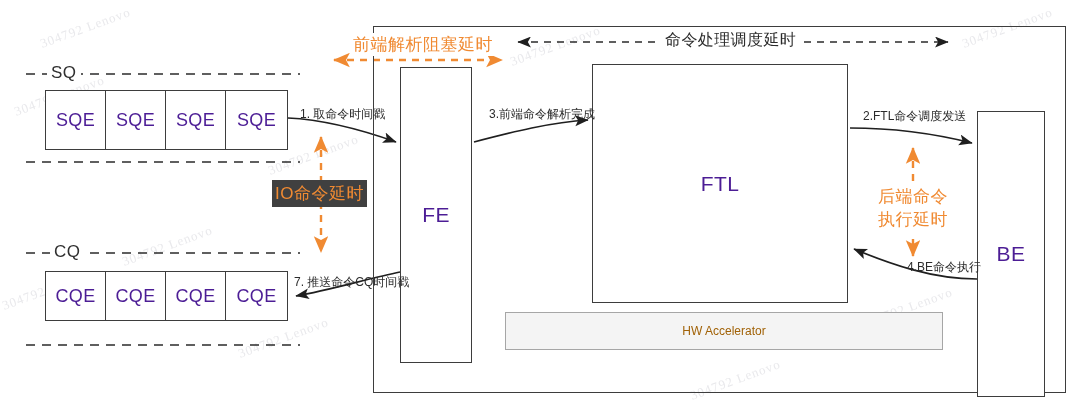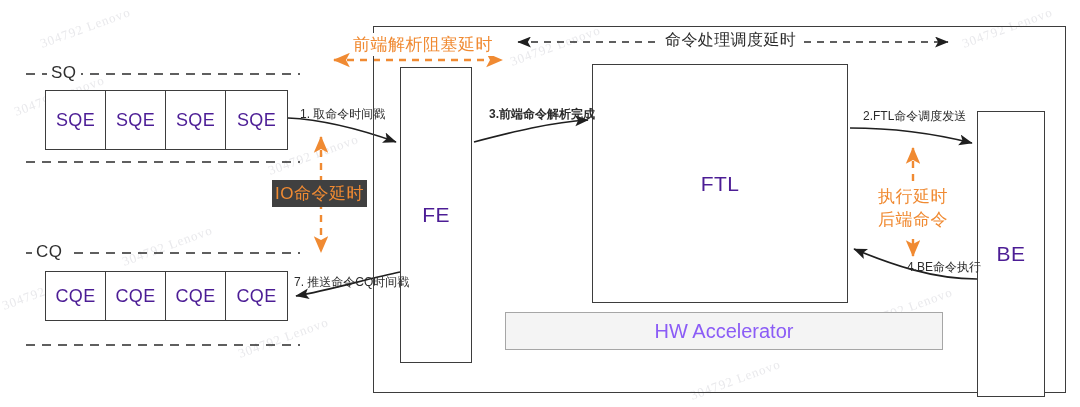--- a/index.html
+++ b/index.html
@@ -58,22 +58,22 @@
     background: transparent;
   }
   .hwacc {
     position: absolute;
     box-sizing: border-box;
     border: 1.6px solid #a6a6a6;
     background: #f4f4f4;
     display: flex;
     align-items: center;
     justify-content: center;
-    font-size: 20px;
-    color: #8b5cf6;
+    font-size: 12px;
+    color: #a16207;
   }
   .lbl {
     position: absolute;
     white-space: nowrap;
     user-select: none;
   }
   .lbl-queue {
     font-size: 17px;
     color: #2f2f2f;
     letter-spacing: 0.5px;
@@ -168,49 +168,49 @@
 
   <div class="outer-container" style="left:373px; top:26px; width:693px; height:367px;"></div>
 
   <div class="lbl lbl-queue" style="left:47px; top:63px; background:#ffffff; padding:0 4px;">SQ</div>
 
   <div class="box qcell" style="left:45px;  top:90px; width:61px; height:60px;">SQE</div>
   <div class="box qcell" style="left:105px; top:90px; width:61px; height:60px;">SQE</div>
   <div class="box qcell" style="left:165px; top:90px; width:61px; height:60px;">SQE</div>
   <div class="box qcell" style="left:225px; top:90px; width:63px; height:60px;">SQE</div>
 
-  <div class="lbl lbl-queue" style="left:32px; top:242px; background:#ffffff; padding:0 4px;">CQ</div>
+  <div class="lbl lbl-queue" style="left:50px; top:242px; background:#ffffff; padding:0 4px;">CQ</div>
 
   <div class="box qcell" style="left:45px;  top:271px; width:61px; height:50px;">CQE</div>
   <div class="box qcell" style="left:105px; top:271px; width:61px; height:50px;">CQE</div>
   <div class="box qcell" style="left:165px; top:271px; width:61px; height:50px;">CQE</div>
   <div class="box qcell" style="left:225px; top:271px; width:63px; height:50px;">CQE</div>
 
   <div class="box bigbox" style="left:400px; top:67px; width:72px; height:296px;">FE</div>
 
   <div class="box bigbox" style="left:592px; top:64px; width:256px; height:239px;">FTL</div>
 
   <div class="box bigbox" style="left:977px; top:67px; width:68px; height:286px;margin-top:44px;">BE</div>
 
   <div class="hwacc" style="left:505px; top:312px; width:438px; height:38px;">HW Accelerator</div>
 
   <div class="lbl lbl-step" style="left:300px; top:106px;">1. 取命令时间戳</div>
 
   <div class="lbl lbl-step" style="left:294px; top:274px;">7. 推送命令CQ时间戳</div>
 
-  <div class="lbl lbl-step" style="left:489px; top:106px;font-weight:bold;">3.前端命令解析完成</div>
+  <div class="lbl lbl-step" style="left:489px; top:106px;">3.前端命令解析完成</div>
 
   <div class="lbl lbl-step" style="left:863px; top:108px;">2.FTL命令调度发送</div>
 
   <div class="lbl lbl-step" style="left:907px; top:259px;">4.BE命令执行</div>
 
   <div class="lbl lbl-orange" style="left:350px; top:33px; background:#ffffff; padding:0 3px;">前端解析阻塞延时</div>
 
   <div class="lbl lbl-black-dash" style="left:661px; top:30px; background:#ffffff; padding:0 4px;">命令处理调度延时</div>
 
   <div class="lbl lbl-orange" style="left:272px; top:180px; background:#404040; padding:2px 3px;">IO命令延时</div>
 
   <div class="lbl lbl-orange-2" style="left:872px; top:183px; width:82px; background:#ffffff; padding:2px 0;">
+    <div>后端命令</div>
     <div>执行延时</div>
-    <div>后端命令</div>
   </div>
 
 </div>
 
 </body></html>

